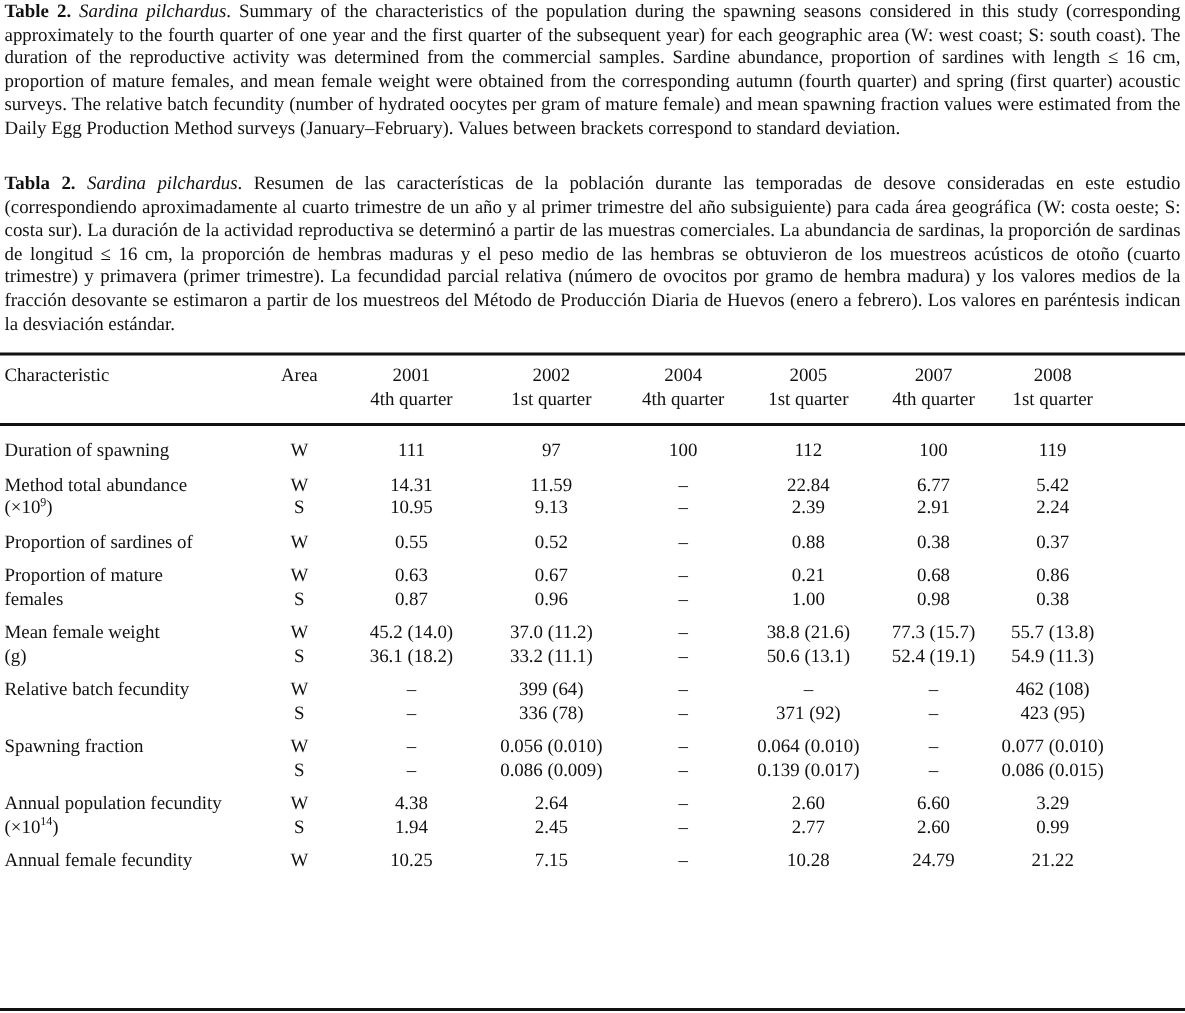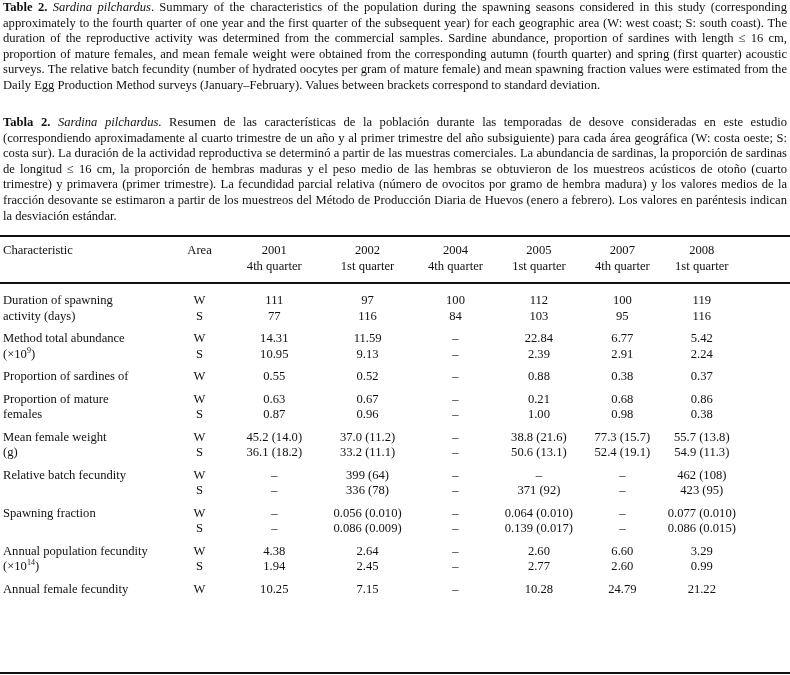--- a/index.html
+++ b/index.html
@@ -77,30 +77,20 @@
       <tr>
         <td class="c-char">Duration of spawning</td>
         <td class="c-area">W</td>
         <td class="c-v">111</td>
         <td class="c-v">97</td>
         <td class="c-v">100</td>
         <td class="c-v">112</td>
         <td class="c-v">100</td>
         <td class="c-v">119</td>
       </tr>
-      <tr>
-        <td class="c-char"><span>activity (days)</span></td>
-        <td class="c-area">S</td>
-        <td class="c-v">77</td>
-        <td class="c-v">116</td>
-        <td class="c-v">84</td>
-        <td class="c-v">103</td>
-        <td class="c-v">95</td>
-        <td class="c-v">116</td>
-      </tr>
       <tr class="gap">
         <td colspan="8"></td>
       </tr>
       <tr>
         <td class="c-char">Method total abundance</td>
         <td class="c-area">W</td>
         <td class="c-v">14.31</td>
         <td class="c-v">11.59</td>
         <td class="c-v">–</td>
         <td class="c-v">22.84</td>

